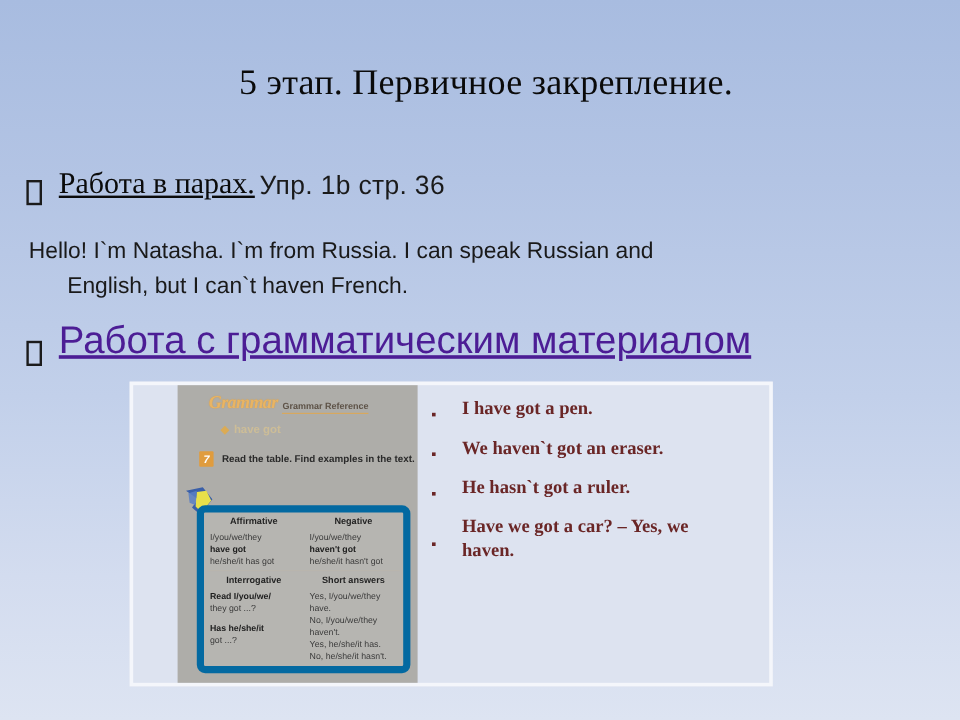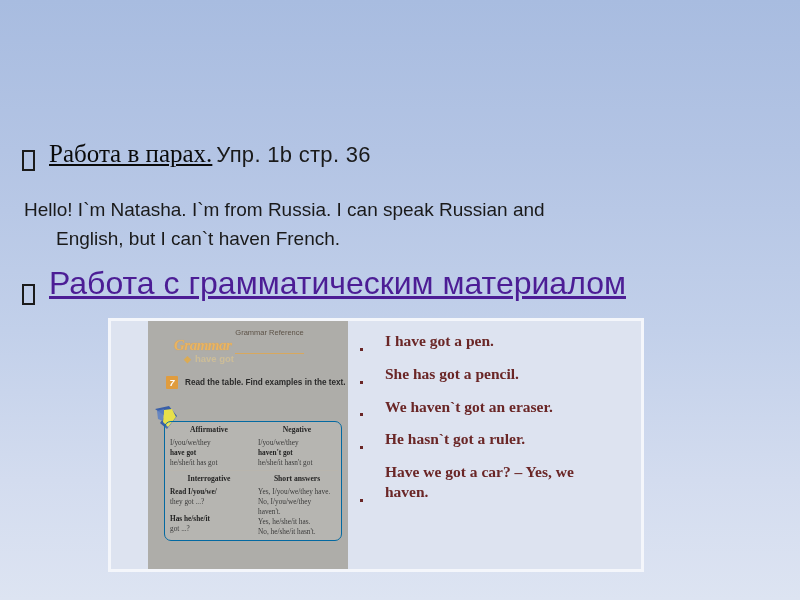--- a/index.html
+++ b/index.html
@@ -138,22 +138,22 @@
     font-weight: bold;
     font-style: italic;
     font-size: 15px;
     color: #e9b463;
     letter-spacing: -0.5px;
     text-shadow: 0 0 1px #d39a43;
   }
   .gi-ref {
     font-size: 7.5px;
     color: #5d5247;
-    font-weight: normal;
-    padding-bottom: 16px;
+    font-weight: bold;
+    padding-bottom: 1px;
     border-bottom: 1.2px solid #d8a85e;
   }
 
   .gi-havegot {
     position: absolute;
     left: 36px;
     top: 32px;
     font-size: 9.5px;
     color: #cdbd97;
     font-weight: bold;
@@ -199,27 +199,26 @@
     top: 82px;
     width: 30px;
     height: 30px;
   }
 
   .gi-table {
     position: absolute;
     left: 16px;
     top: 100px;
     width: 178px;
-    border: 1px solid #0369a1;
+    border: 6px solid #0369a1;
     border-radius: 7px;
     background: rgba(255,255,255,0.10);
     overflow: hidden;
     font-size: 7.3px;
     color: #2e2e2e;
-    font-family: Liberation Serif, serif;
   }
   .gi-trow { display: flex; }
   .gi-th {
     flex: 1 1 50%;
     text-align: center;
     font-weight: bold;
     font-size: 7.6px;
     color: #242424;
     padding: 2.5px 2px 2.5px 2px;
   }
@@ -233,21 +232,21 @@
   .gi-sep { height: 1px; background: #b9b5ad; margin: 0 3px; }
 
   
   .examples {
     flex: 1 1 auto;
     padding: 10px 10px 10px 12px;
     font-family: "Liberation Serif", "DejaVu Serif", serif;
   }
   .ex-item {
     display: flex;
-    align-items: flex-end;
+    align-items: center;
     color: #6a2626;
     font-weight: bold;
     font-size: 15.5px;
     line-height: 1.28;
     margin-bottom: 13px;
   }
   .ex-bullet {
     flex: 0 0 auto;
     width: 3px;
     height: 3px;
@@ -255,20 +254,21 @@
     margin-right: 22px;
     margin-top: 9px;
   }
   .ex-text { max-width: 200px; }
 </style>
 </head>
 <body>
 
 <div class="slide">
 
+  <div class="slide-title">5 этап. Первичное закрепление.</div>
 
   <div class="bullet-row bullet-row-1">
     <span class="tofu"></span>
     <span class="ru-serif-underline">Работа в парах.</span>
     <span class="sans-inline">Упр. 1b  стр. 36</span>
   </div>
 
   <div class="dialogue">
     <span>Hello! I`m Natasha. I`m from Russia. I can speak Russian and</span>
     <span class="cont">English, but I can`t haven French.</span>
@@ -344,24 +344,20 @@
       </div>
     </div>
 
     <div class="examples">
       <div class="ex-item">
         <span class="ex-bullet"></span>
         <span class="ex-text">I have got a pen.</span>
       </div>
       <div class="ex-item">
         <span class="ex-bullet"></span>
-        <span class="ex-text">She has got a pencil.</span>
-      </div>
-      <div class="ex-item">
-        <span class="ex-bullet"></span>
         <span class="ex-text">We haven`t got an eraser.</span>
       </div>
       <div class="ex-item">
         <span class="ex-bullet"></span>
         <span class="ex-text">He hasn`t got a ruler.</span>
       </div>
       <div class="ex-item">
         <span class="ex-bullet"></span>
         <span class="ex-text">Have we got a car? – Yes, we haven.</span>
       </div>

